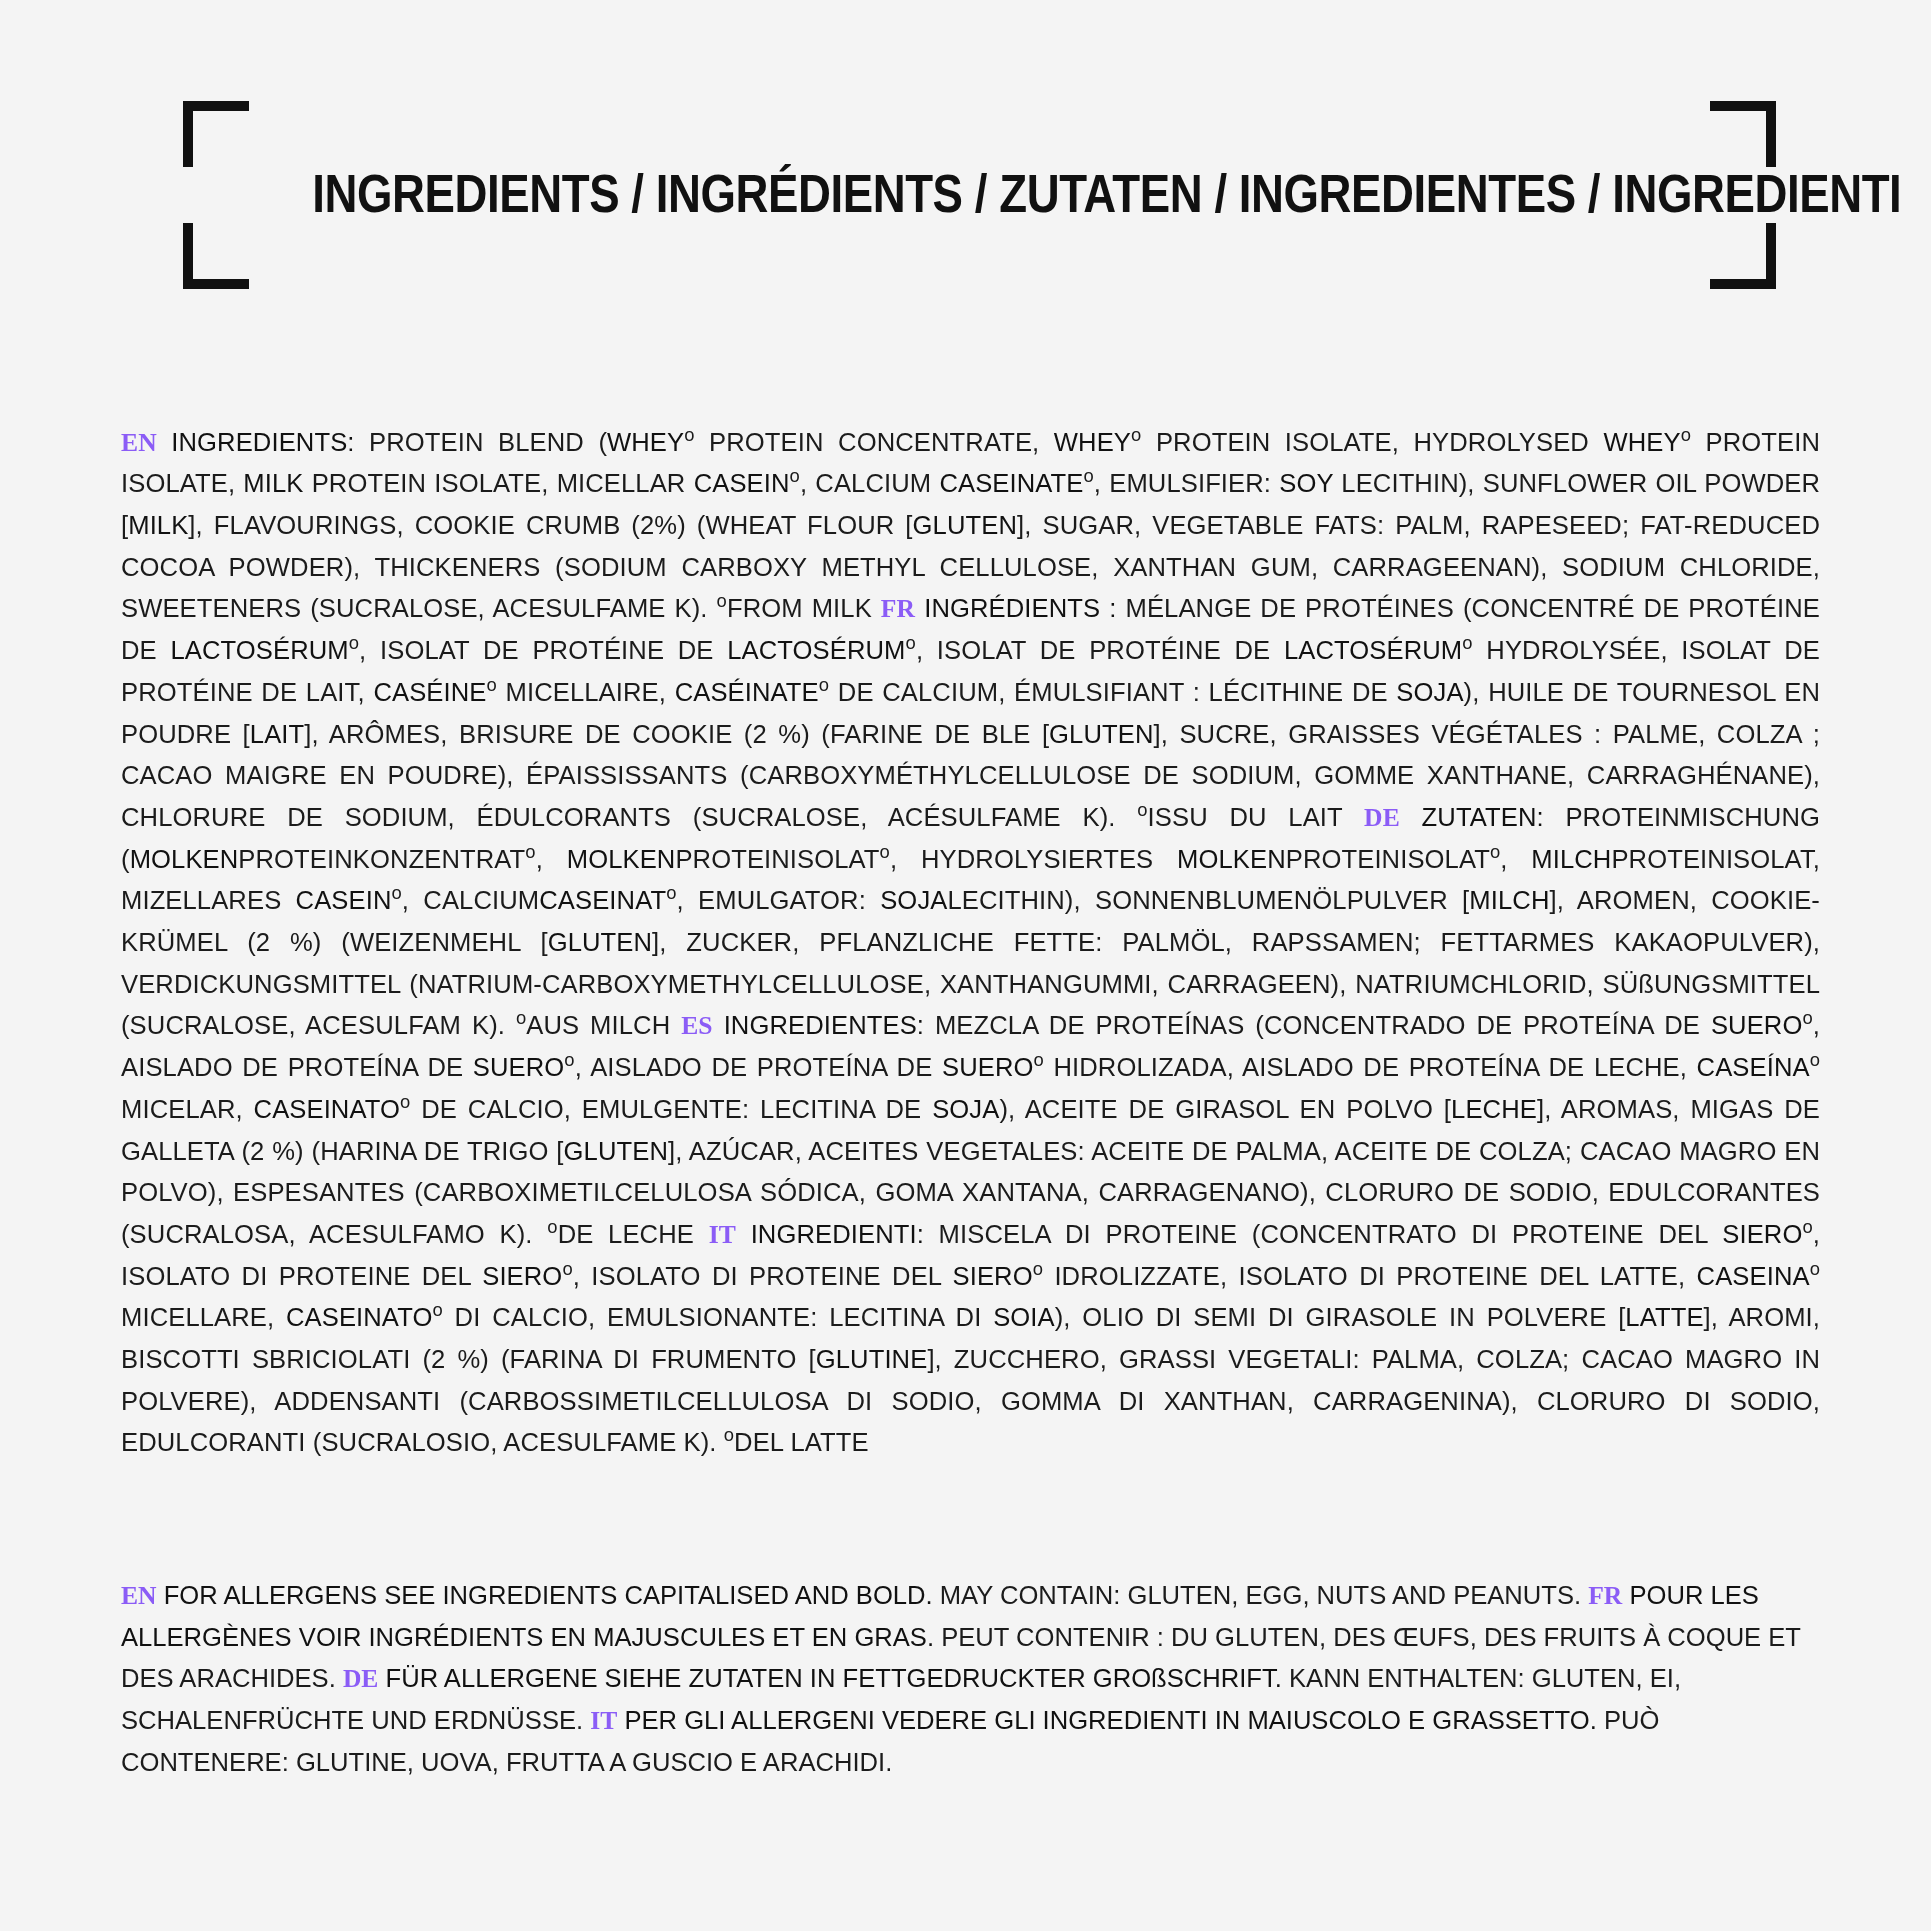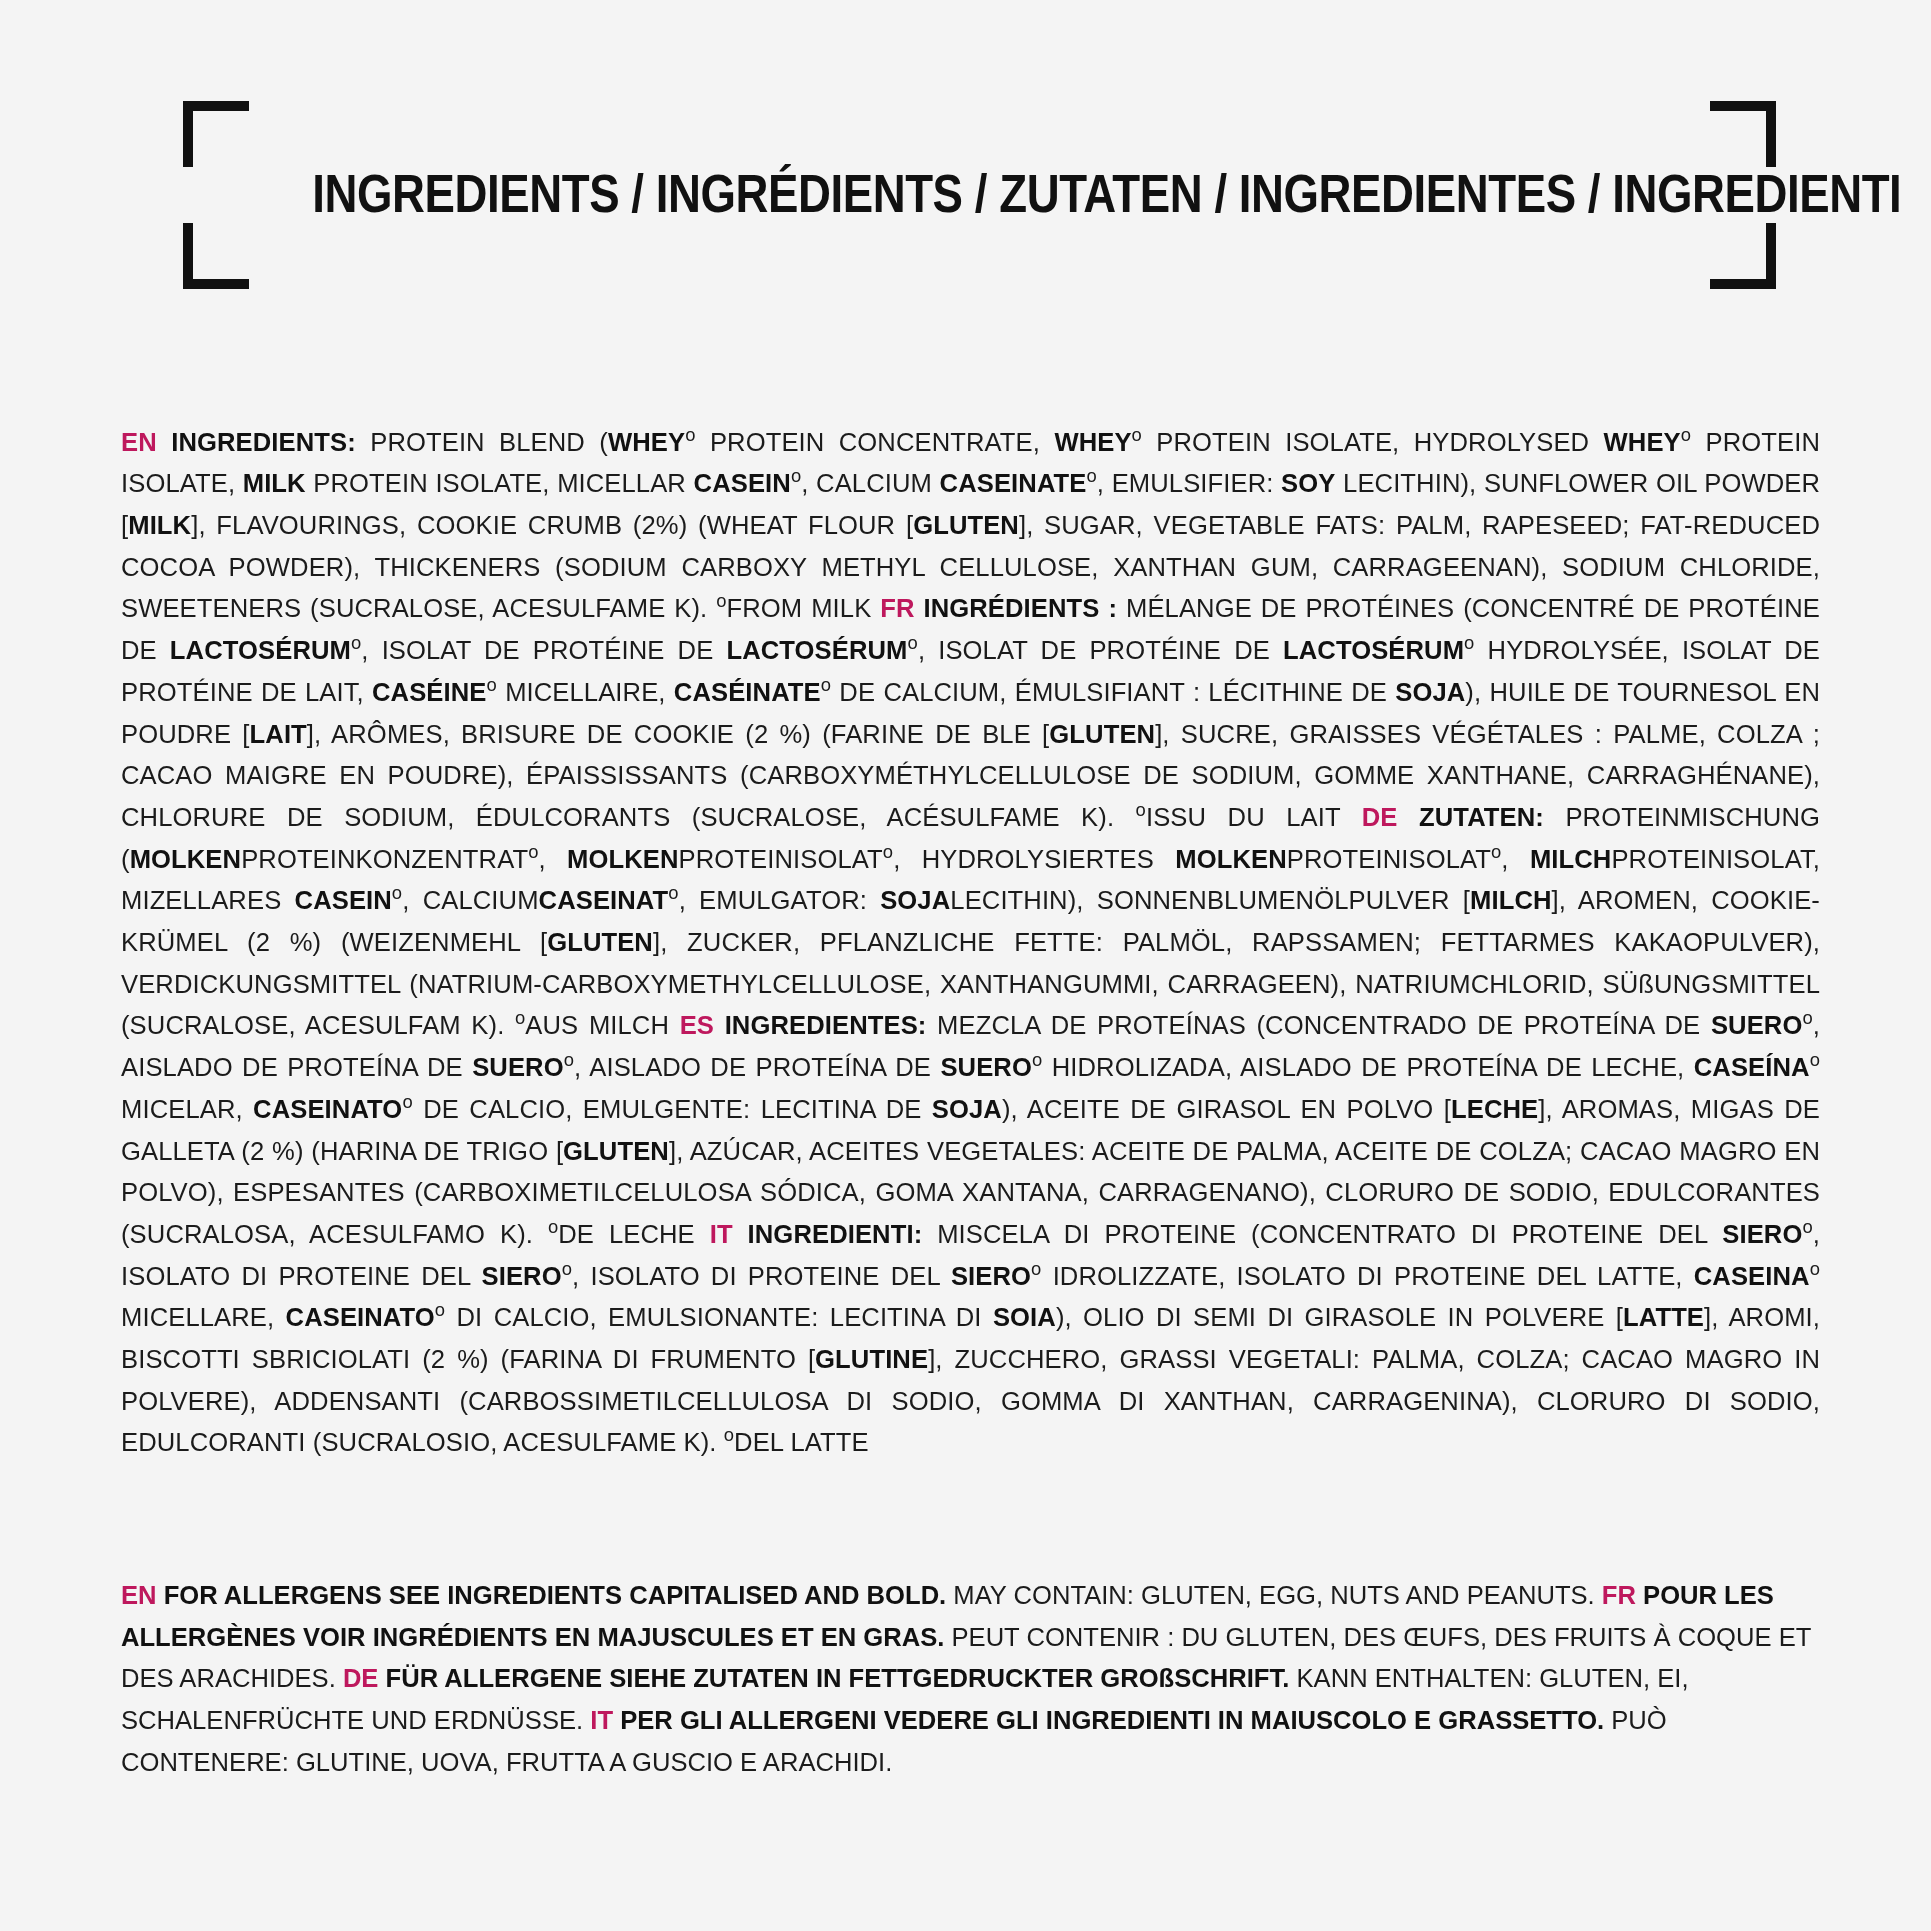--- a/index.html
+++ b/index.html
@@ -75,25 +75,26 @@
   .para {
     font-size: 25.6px;
     line-height: 1.63;
     text-align: justify;
     text-justify: inter-word;
     color: #1b1b1b;
     font-weight: 400;
     letter-spacing: 0.1px;
   }
   .lang {
-    color: #be185d;
+    color: #8b5cf6;
     font-weight: 700;
+    font-family: Liberation Serif, serif;
   }
   .b {
-    font-weight: 700;
+    font-weight: 400;
     color: #111;
   }
   .allergen-wrap {
     position: absolute;
     left: 121px;
     top: 1535px;
     width: 1699px;
   }
   .allergen {
     font-size: 25.6px;

